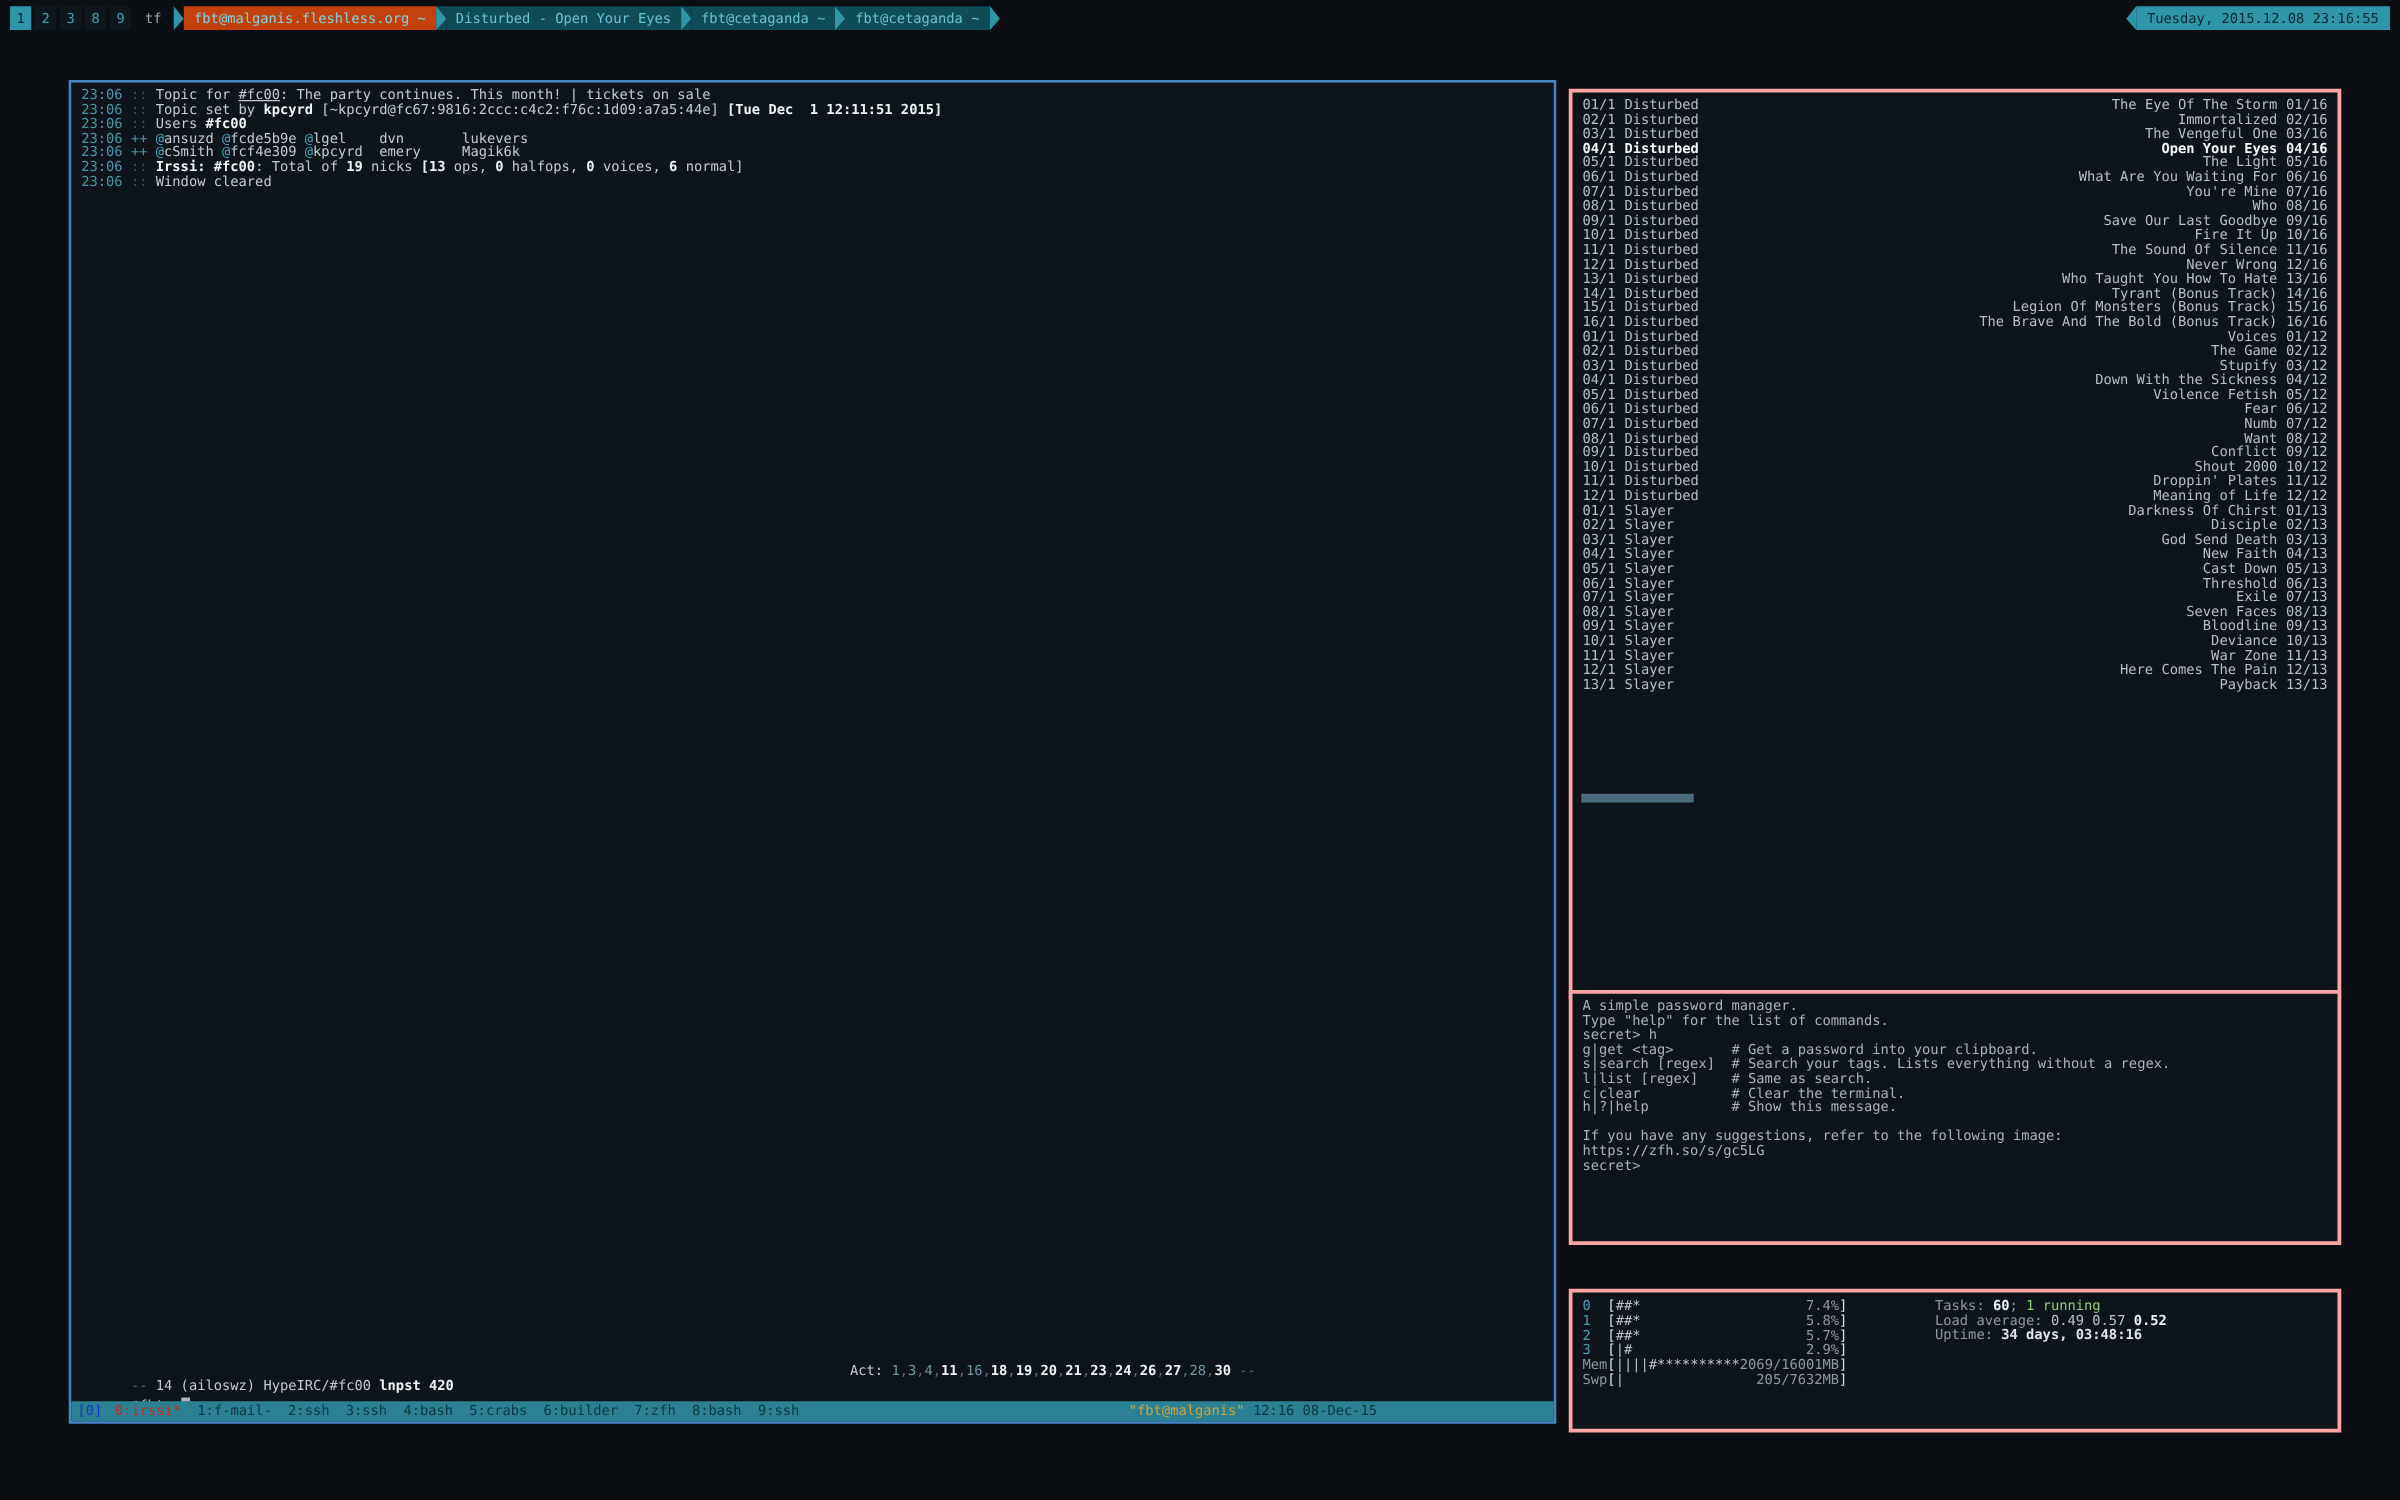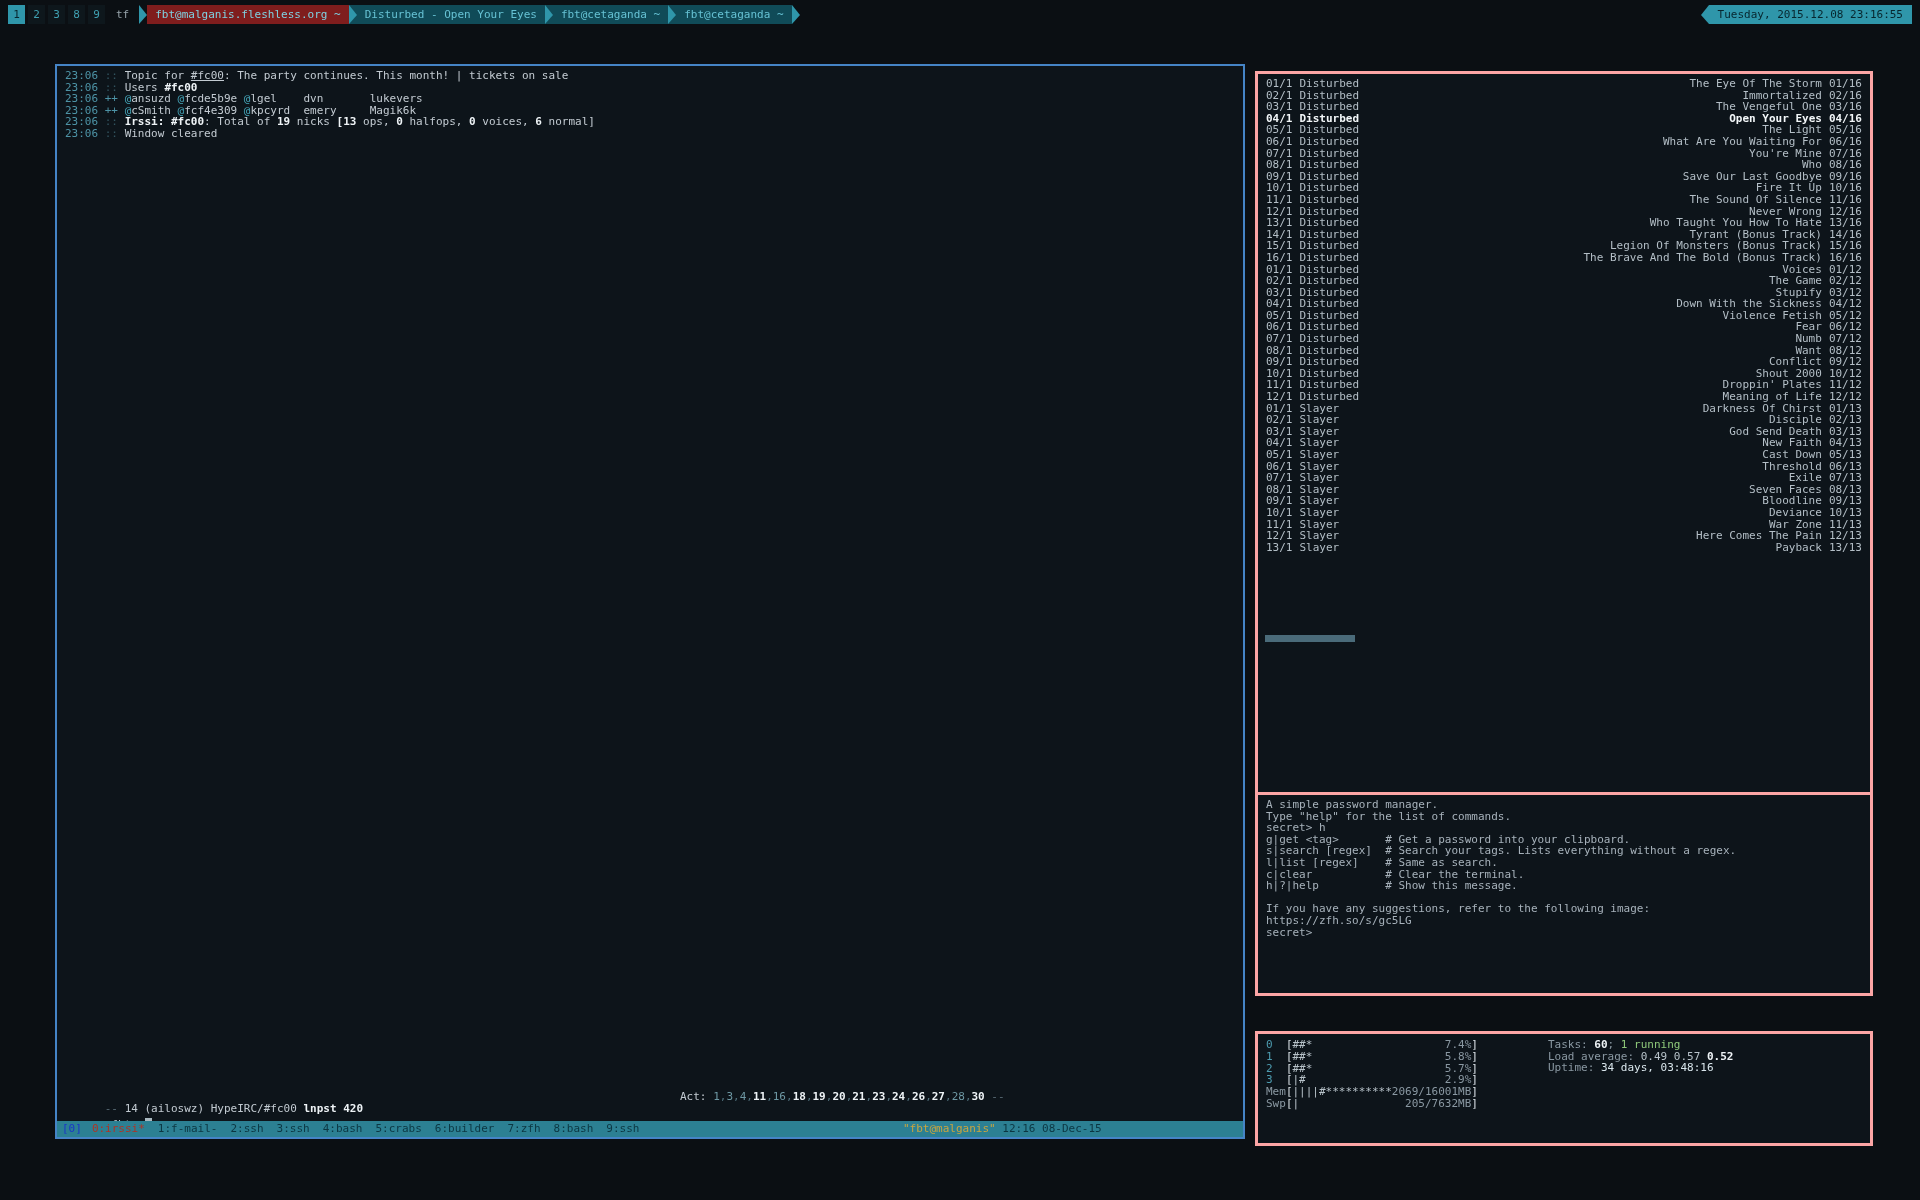--- a/index.html
+++ b/index.html
@@ -8,21 +8,21 @@
   .screen{position:relative;width:1920px;height:1200px}
 
   
   .topbar{position:absolute;left:0;top:5px;width:100%;height:19px;display:flex;align-items:stretch;padding:0 8px}
   .ws-list{display:flex;align-items:stretch}
   .ws{width:17px;height:19px;line-height:19px;text-align:center;color:#3fa0b2;background:#0e171c;margin-right:3px;cursor:default}
   .ws.on{background:#2f96aa;color:#07262e}
   .layout-ind{line-height:19px;color:#98a4ab;margin:0 10px 0 8px}
   .segments{display:flex;align-items:stretch}
   .pl-seg{line-height:19px;padding:0 8px;white-space:pre}
-  .pl-seg.s0{background:#7f1d1d;color:#7fd2e2}
+  .pl-seg.s0{background:#c2410c;color:#7fd2e2}
   .pl-seg.s1,.pl-seg.s2,.pl-seg.s3{background:#104b58;color:#66c2d4}
   .pl-a{width:8px;height:19px;position:relative;flex:0 0 8px}
   .pl-a::before{content:"";position:absolute;left:0;top:0;width:0;height:0;
     border-top:10px solid transparent;border-bottom:9px solid transparent;border-left:8px solid #2f96aa}
   .pl-a.mid{background:#104b58}
   .clock-wrap{margin-left:auto;display:flex;align-items:flex-end}
   .clock-a{width:8px;height:19px;position:relative}
   .clock-a::before{content:"";position:absolute;left:0;top:0;width:0;height:0;
     border-top:10px solid transparent;border-bottom:9px solid transparent;border-right:8px solid #2f96aa}
   .clock{background:#2f96aa;color:#07262e;line-height:19px;padding:0 9px;white-space:pre}
@@ -73,21 +73,21 @@
   .h-id{color:#4d9cb0}.h-mlab{color:#8a98a2}
   .h-brk{color:#d8e0e5}
   .h-inner{display:inline-flex;justify-content:space-between;width:27ch}
   .h-fill{color:#b8c3ca}.h-pct{color:#8a98a2}.h-val{color:#8a98a2}
   .h-col2{position:absolute;left:290px;top:5px}
   .h-tlabel{color:#8a98a2}
   .h-tcount{color:#eef3f6;font-weight:bold}
   .h-trun{color:#8fc97a}
   .h-load1,.h-load2{color:#b8c3ca}
   .h-load3{color:#eef3f6;font-weight:bold}
-  .h-up{color:#d9e6ec;font-weight:normal}
+  .h-up{color:#d9e6ec;font-weight:bold}
 </style>
 </head>
 <body>
 
 <div class="screen">
 
   <div class="topbar">
     <div class="ws-list">
         <div class="ws on">1</div>
         <div class="ws">2</div>
@@ -109,20 +109,21 @@
       </div>
     <div class="clock-wrap">
       <div class="clock-a"></div>
       <div class="clock">Tuesday, 2015.12.08 23:16:55</div>
     </div>
   </div>
 
   <div class="window focused win-irc">
     <div class="irc-chat">
         <div class="tline"><span class="p-ts">23:06</span><span class="p-sep"> :: </span><span class="p-txt">Topic for </span><span class="p-chan">#fc00</span><span class="p-txt">: The party continues. This month! | tickets on sale</span></div>
+        <div class="tline"><span class="p-ts">23:06</span><span class="p-sep"> :: </span><span class="p-txt">Topic set by </span><span class="p-bold">kpcyrd</span><span class="p-txt"> [~kpcyrd@fc67:9816:2ccc:c4c2:f76c:1d09:a7a5:44e] </span><span class="p-bold">[Tue Dec  1 12:11:51 2015]</span></div>
         <div class="tline"><span class="p-ts">23:06</span><span class="p-sep"> :: </span><span class="p-txt">Users </span><span class="p-chanb">#fc00</span></div>
         <div class="tline"><span class="p-ts">23:06</span><span class="p-plus"> ++ </span><span class="p-sigil">@</span><span class="p-nick">ansuzd </span><span class="p-sigil">@</span><span class="p-nick">fcde5b9e </span><span class="p-sigil">@</span><span class="p-nick">lgel    </span><span class="p-nick">dvn       </span><span class="p-nick">lukevers</span></div>
         <div class="tline"><span class="p-ts">23:06</span><span class="p-plus"> ++ </span><span class="p-sigil">@</span><span class="p-nick">cSmith </span><span class="p-sigil">@</span><span class="p-nick">fcf4e309 </span><span class="p-sigil">@</span><span class="p-nick">kpcyrd  </span><span class="p-nick">emery     </span><span class="p-nick">Magik6k</span></div>
         <div class="tline"><span class="p-ts">23:06</span><span class="p-sep"> :: </span><span class="p-bold">Irssi: #fc00</span><span class="p-txt">: Total of </span><span class="p-bold">19</span><span class="p-txt"> nicks </span><span class="p-bold">[13</span><span class="p-txt"> ops, </span><span class="p-bold">0</span><span class="p-txt"> halfops, </span><span class="p-bold">0</span><span class="p-txt"> voices, </span><span class="p-bold">6</span><span class="p-txt"> normal]</span></div>
         <div class="tline"><span class="p-ts">23:06</span><span class="p-sep"> :: </span><span class="p-txt">Window cleared</span></div>
       </div>
     <div class="irc-status tline">
       <span><span class="p-dim">-- </span><span class="p-txt">14 (ailoswz) HypeIRC/#fc00 </span><span class="p-bold">lnpst 420</span></span>
       <span class="sb-act"><span class="p-txt">Act: </span><span><span class="p-actn">1</span><span class="p-actc">,</span><span class="p-actn">3</span><span class="p-actc">,</span><span class="p-actn">4</span><span class="p-actc">,</span><span class="p-acth">11</span><span class="p-actc">,</span><span class="p-actn">16</span><span class="p-actc">,</span><span class="p-acth">18</span><span class="p-actc">,</span><span class="p-acth">19</span><span class="p-actc">,</span><span class="p-acth">20</span><span class="p-actc">,</span><span class="p-acth">21</span><span class="p-actc">,</span><span class="p-acth">23</span><span class="p-actc">,</span><span class="p-acth">24</span><span class="p-actc">,</span><span class="p-acth">26</span><span class="p-actc">,</span><span class="p-acth">27</span><span class="p-actc">,</span><span class="p-actn">28</span><span class="p-actc">,</span><span class="p-acth">30</span></span><span class="p-dim"> --</span></span>
     </div>

